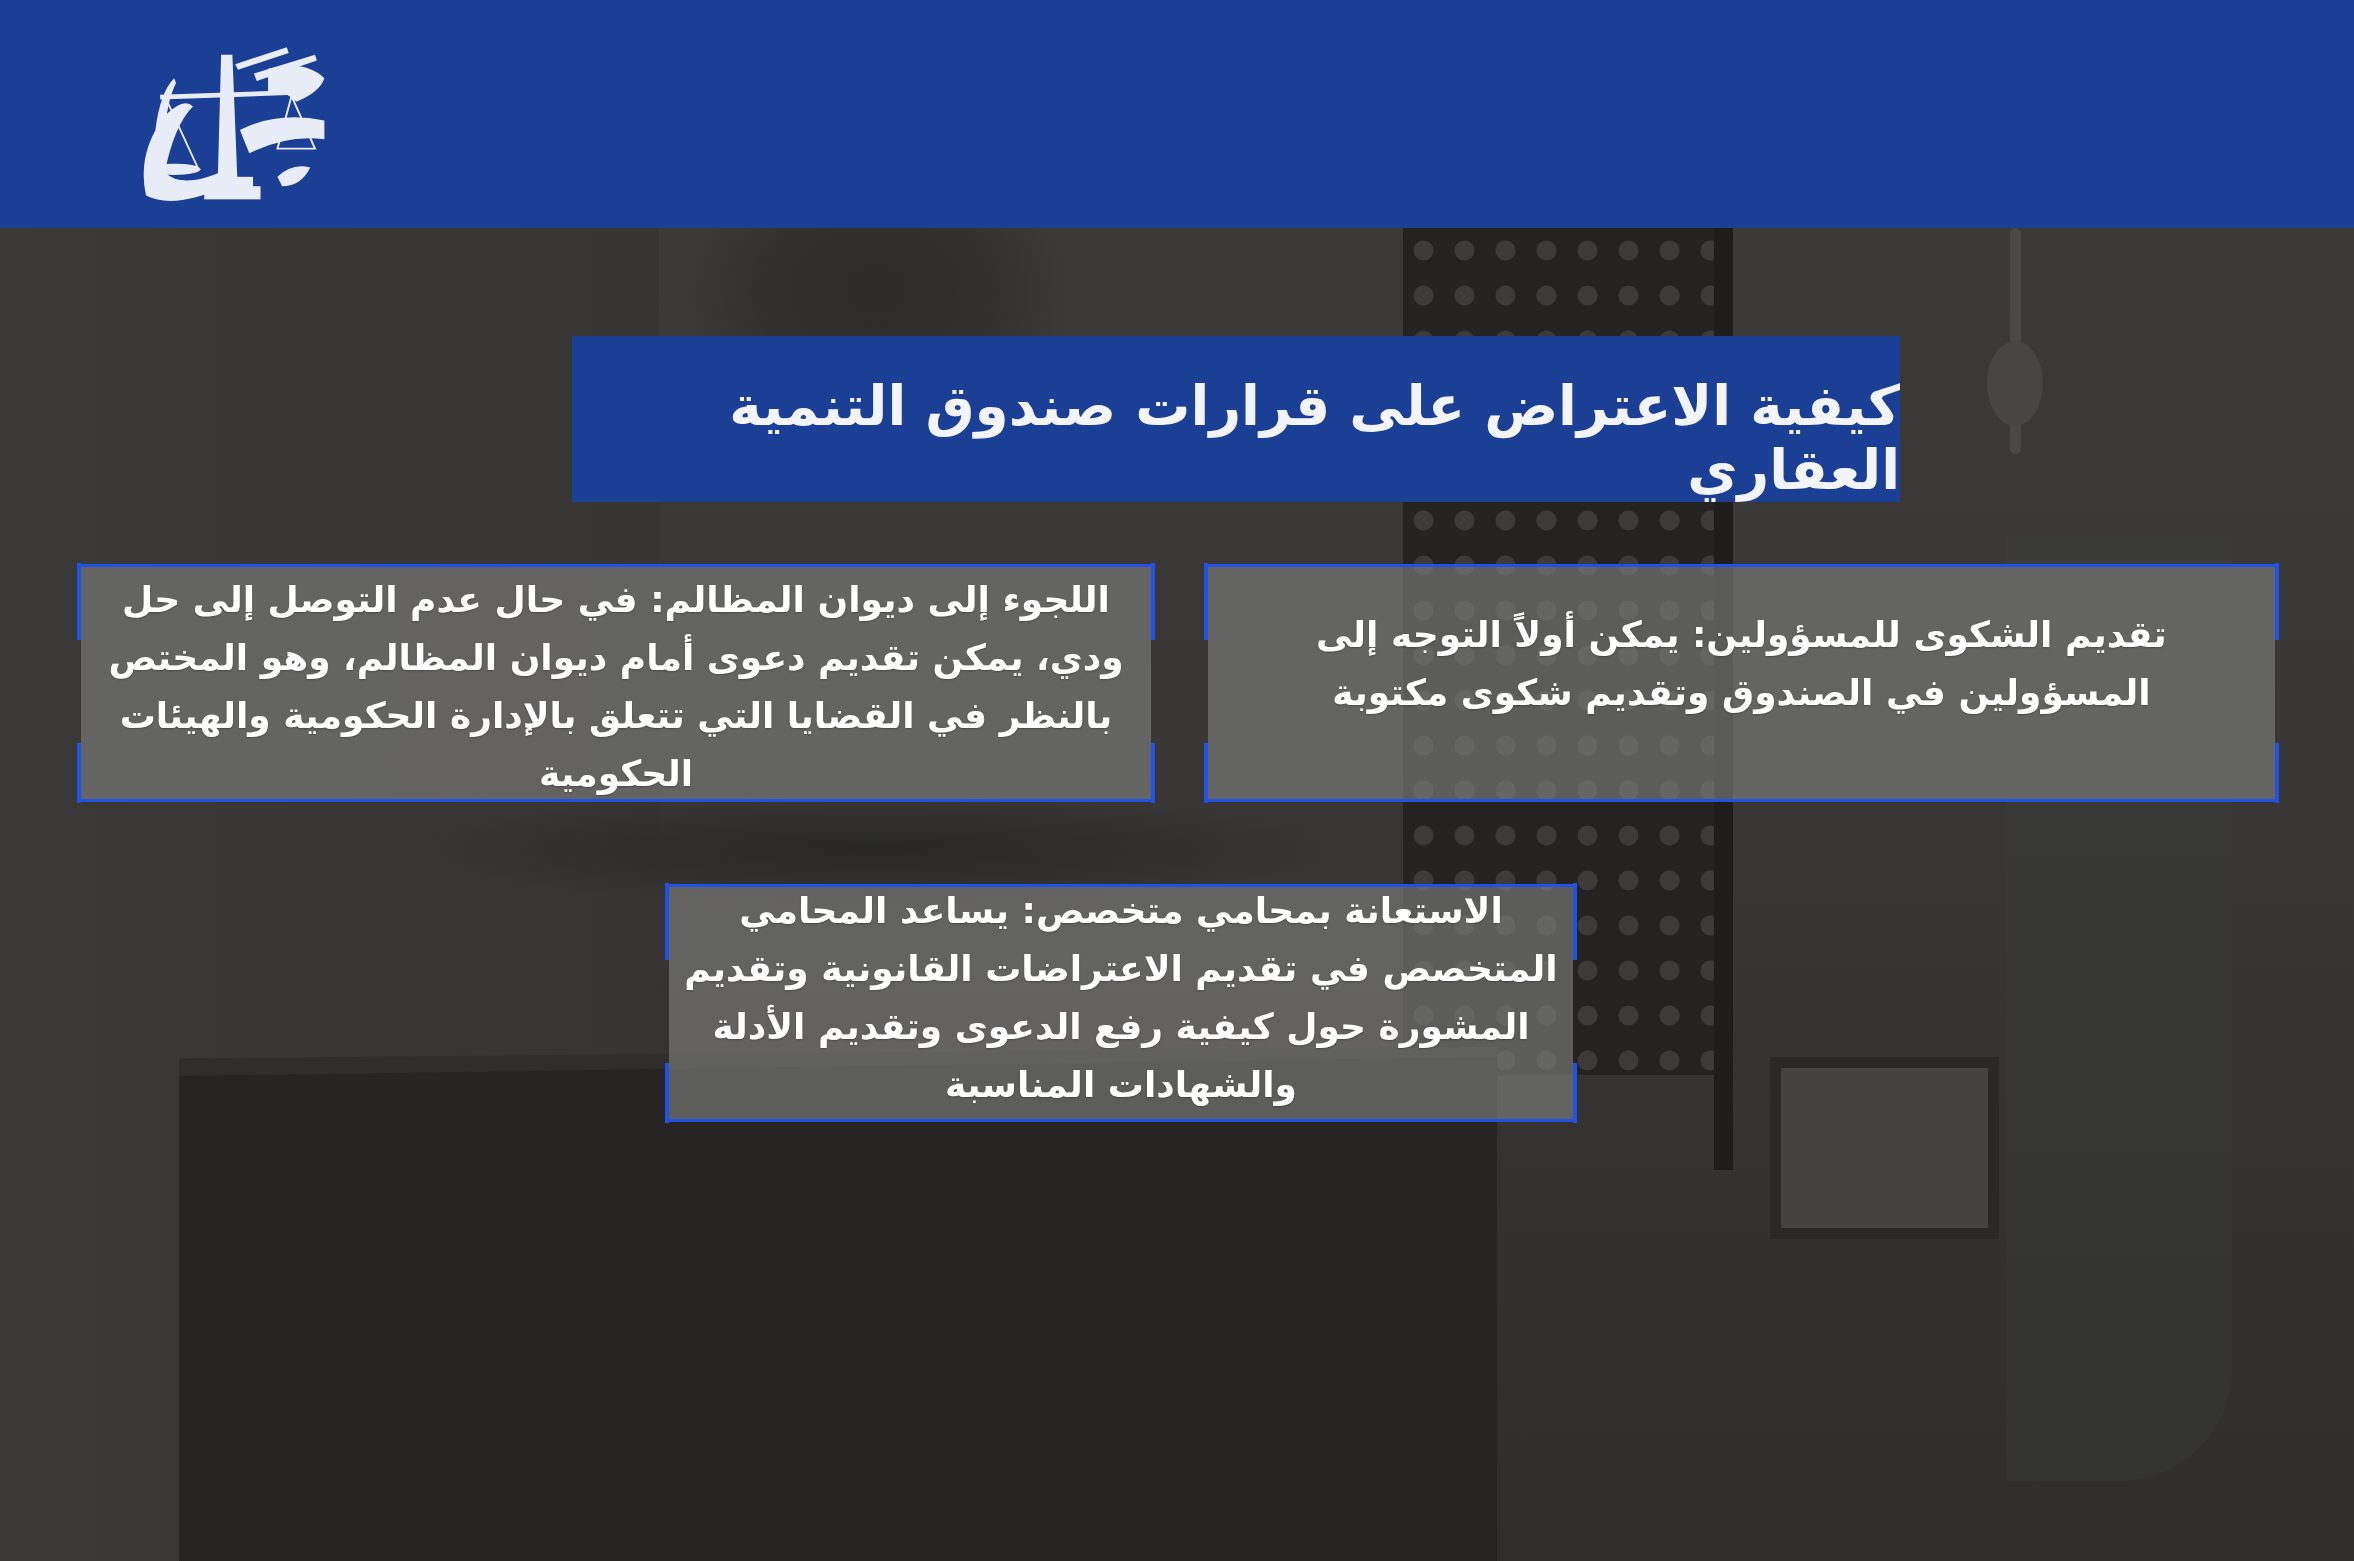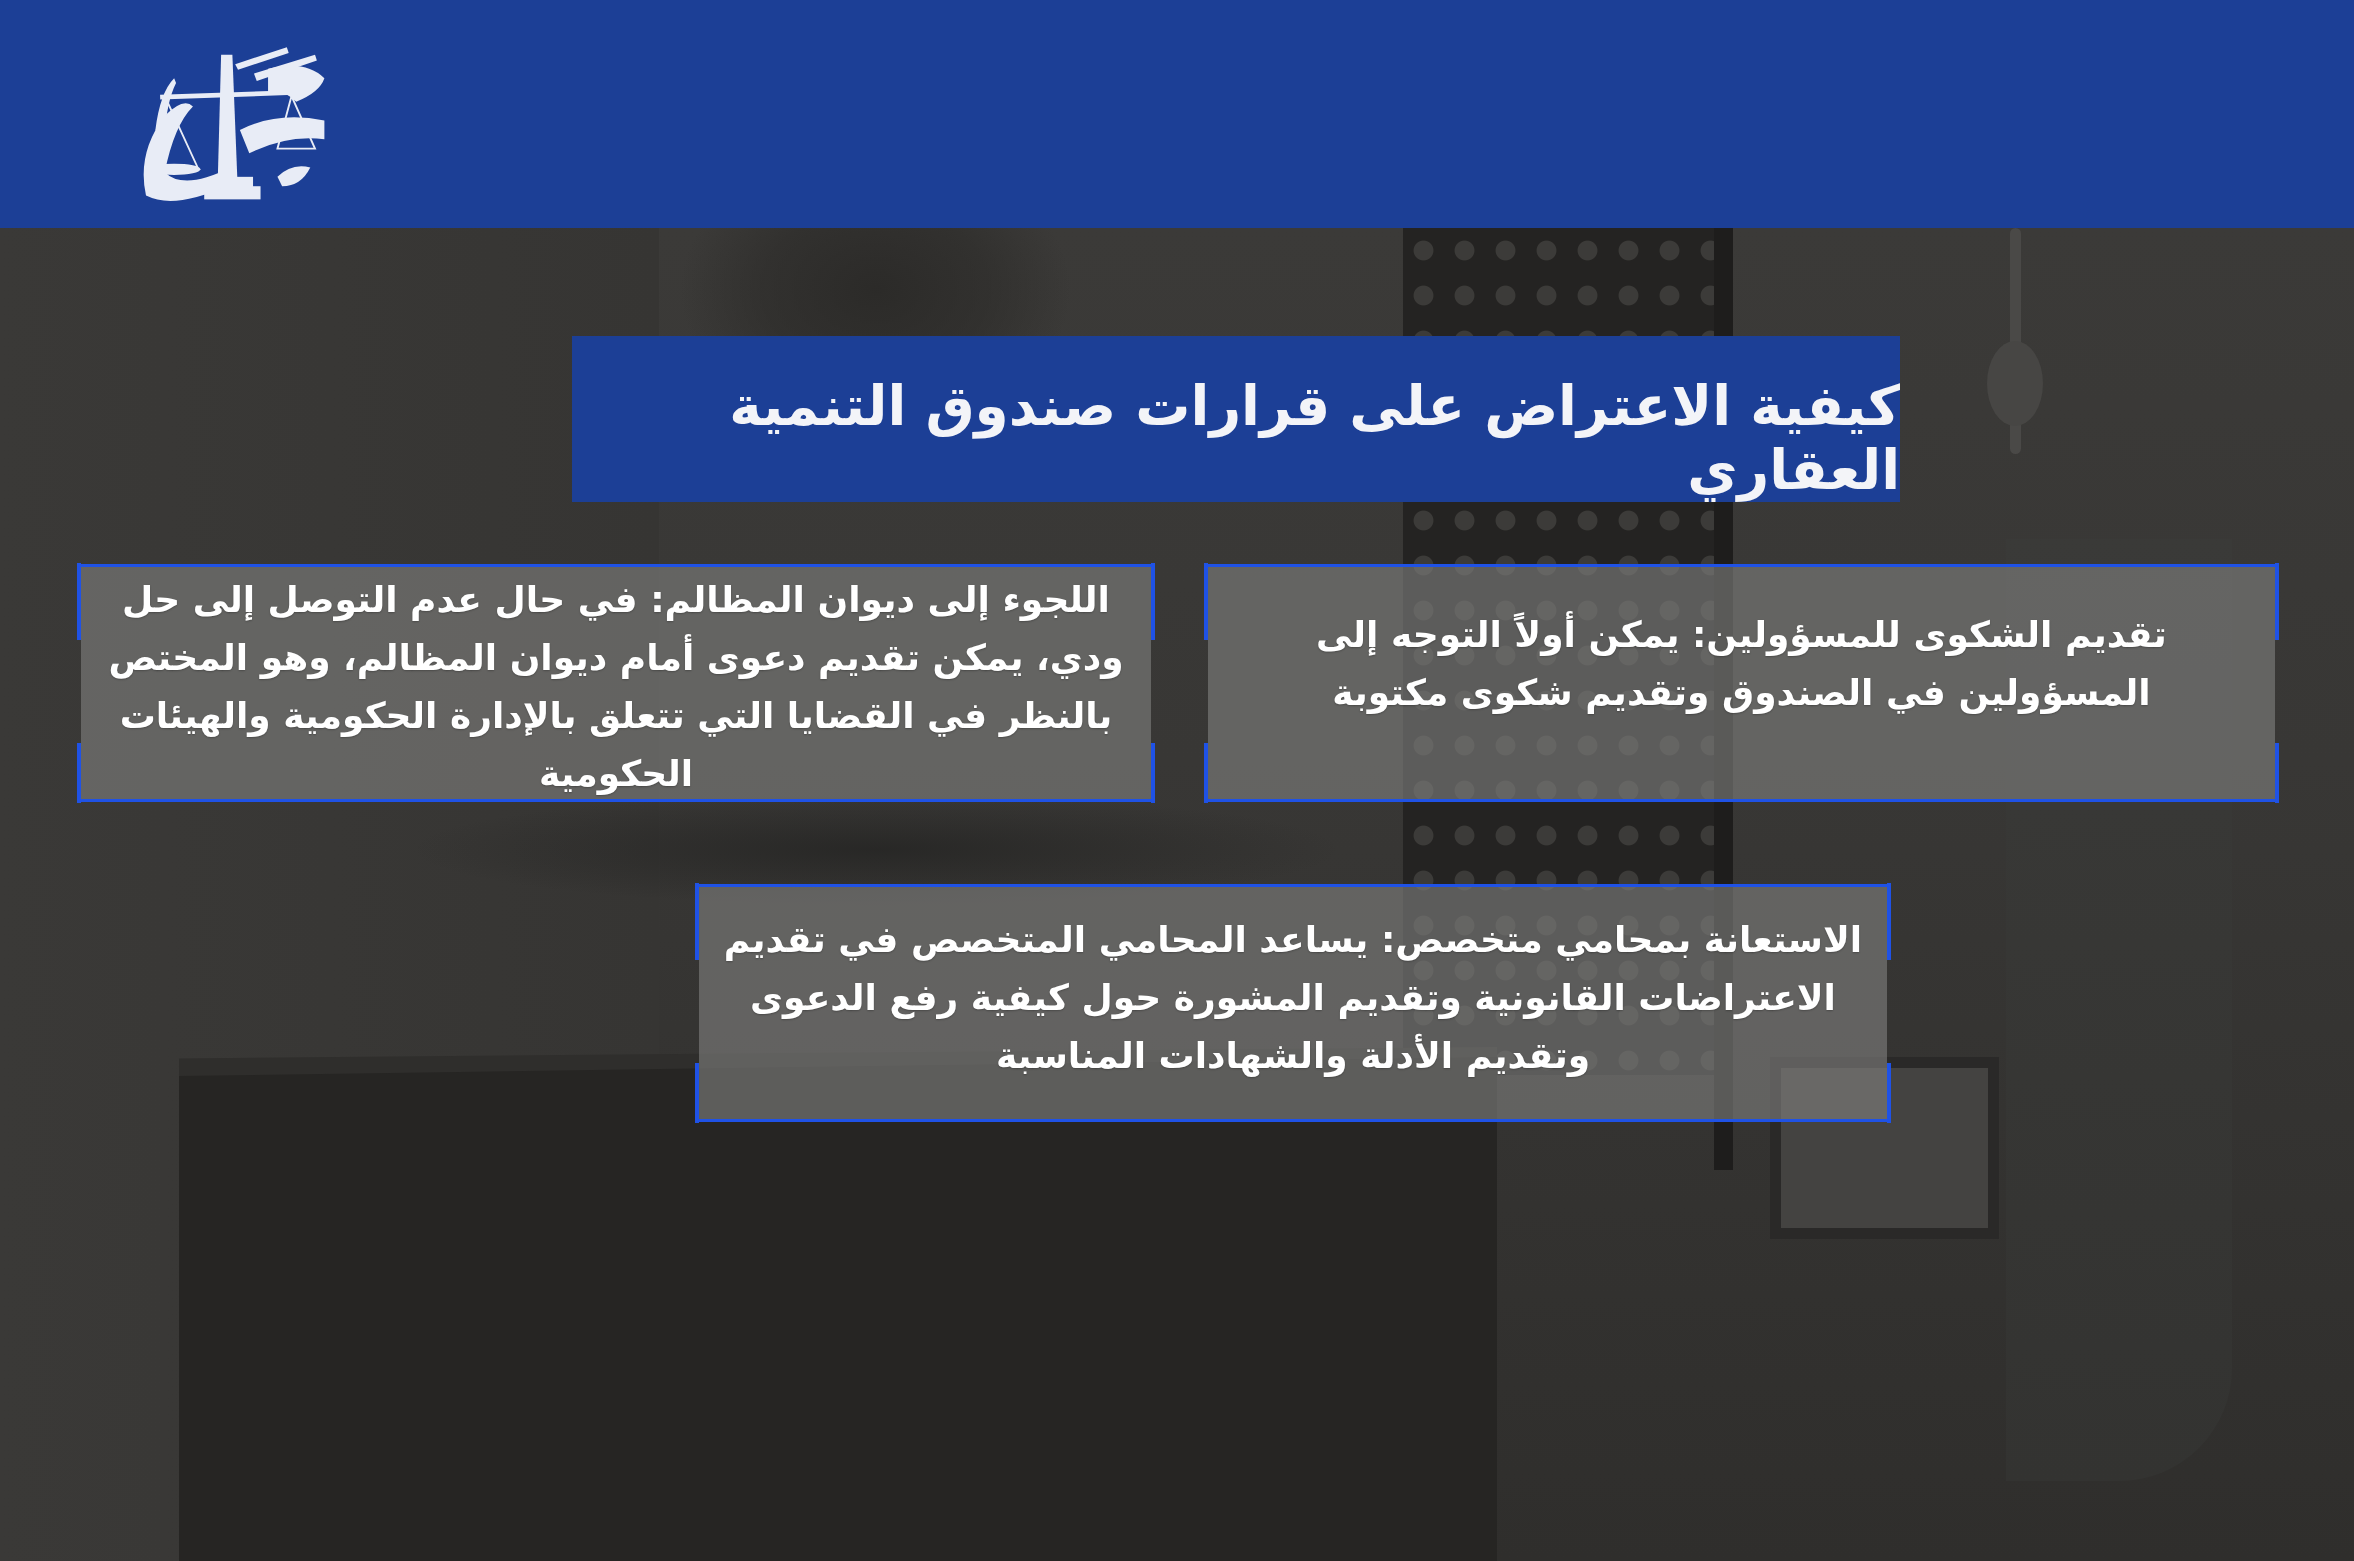--- a/index.html
+++ b/index.html
@@ -45,21 +45,21 @@
         background: linear-gradient(180deg, #1f52e6 0, #1f52e6 77px, rgba(0,0,0,0) 77px, rgba(0,0,0,0) calc(100% - 60px), #1f52e6 calc(100% - 60px), #1f52e6 100%); }
   .card::before { left: -3.8px; }
   .card::after { right: -3.8px; }
   .card-text { color: #ffffff; font-weight: bold; font-size: 36px; line-height: 58px; direction: rtl; text-align: center;
         padding: 0 15px; text-shadow: 0 0.9px 1.9px rgba(0,0,0,.25); }
 
   .card-right { left: 1208px; top: 564px; width: 1067px; justify-content: flex-end; }
   .card-right .card-text { margin-top: -38px; }
   .card-left { left: 81px; top: 564px; width: 1070px; }
   .card-left .card-text { margin-top: 7.5px; }
-  .card-bottom { left: 699px; top: 884px; width: 1188px; }
+  .card-bottom { left: 669px; top: 884px; width: 904px; }
   .card-bottom .card-text { margin-top: -9.4px; }
 </style>
 </head>
 <body>
 
 <div class="bg">
   <div class="wall-left"></div>
   <div class="calli"></div>
   <div class="sign"></div>
   <div class="lattice"></div>

